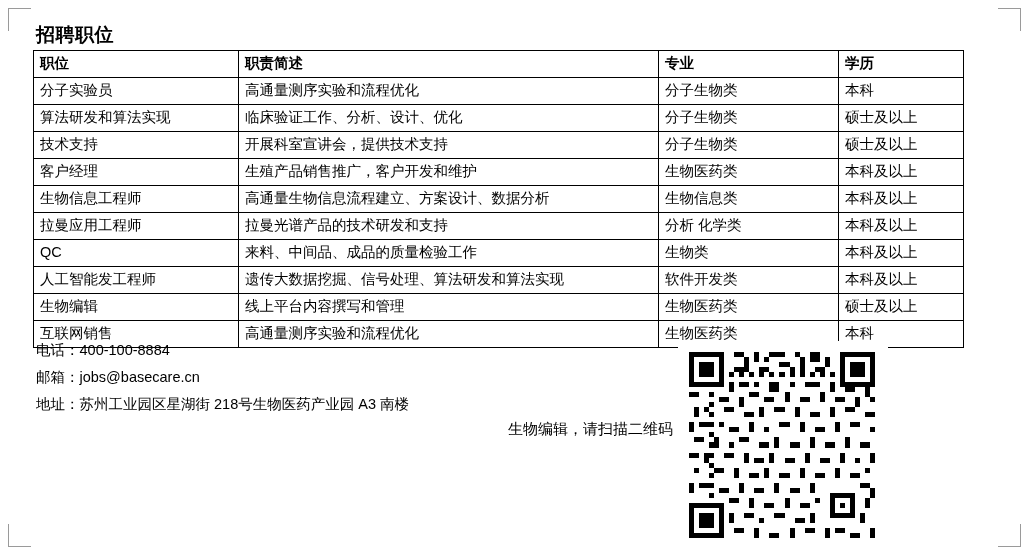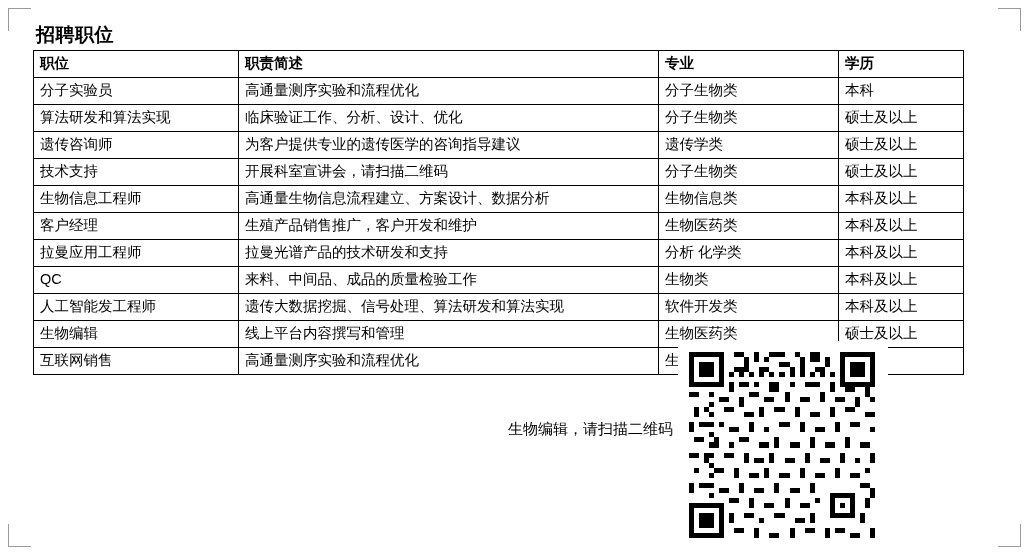--- a/index.html
+++ b/index.html
@@ -133,41 +133,35 @@
         <td>分子生物类</td>
         <td>本科</td>
       </tr>
       <tr>
         <td>算法研发和算法实现</td>
         <td>临床验证工作、分析、设计、优化</td>
         <td>分子生物类</td>
         <td>硕士及以上</td>
       </tr>
       <tr>
-        <td>遗传咨询师</td>
-        <td>为客户提供专业的遗传医学的咨询指导建议</td>
-        <td>遗传学类</td>
-        <td>硕士及以上</td>
-      </tr>
-      <tr>
         <td>技术支持</td>
-        <td>开展科室宣讲会，请扫描二维码</td>
+        <td>开展科室宣讲会，提供技术支持</td>
         <td>分子生物类</td>
         <td>硕士及以上</td>
+      </tr>
+      <tr>
+        <td>客户经理</td>
+        <td>生殖产品销售推广，客户开发和维护</td>
+        <td>生物医药类</td>
+        <td>本科及以上</td>
       </tr>
       <tr>
         <td>生物信息工程师</td>
         <td>高通量生物信息流程建立、方案设计、数据分析</td>
         <td>生物信息类</td>
-        <td>本科及以上</td>
-      </tr>
-      <tr>
-        <td>客户经理</td>
-        <td>生殖产品销售推广，客户开发和维护</td>
-        <td>生物医药类</td>
         <td>本科及以上</td>
       </tr>
       <tr>
         <td>拉曼应用工程师</td>
         <td>拉曼光谱产品的技术研发和支持</td>
         <td>分析 化学类</td>
         <td>本科及以上</td>
       </tr>
       <tr>
         <td>QC</td>
@@ -189,20 +183,25 @@
       </tr>
       <tr>
         <td>互联网销售</td>
         <td>高通量测序实验和流程优化</td>
         <td>生物医药类</td>
         <td>本科</td>
       </tr>
     </tbody>
   </table>
 
+  <div class="contact">
+    <div>电话：400-100-8884</div>
+    <div>邮箱：jobs@basecare.cn</div>
+    <div>地址：苏州工业园区星湖街 218号生物医药产业园 A3 南楼</div>
+  </div>
 
   <div class="qr-caption">生物编辑，请扫描二维码</div>
 
   <div class="qr-box">
     <svg width="206" height="206" viewBox="0 0 41 41" shape-rendering="crispEdges">
       <rect width="41" height="41" fill="#ffffff"></rect>
       <g fill="#000000">
 
         <rect x="2" y="2" width="7" height="1"></rect>
           <rect x="2" y="8" width="7" height="1"></rect>

